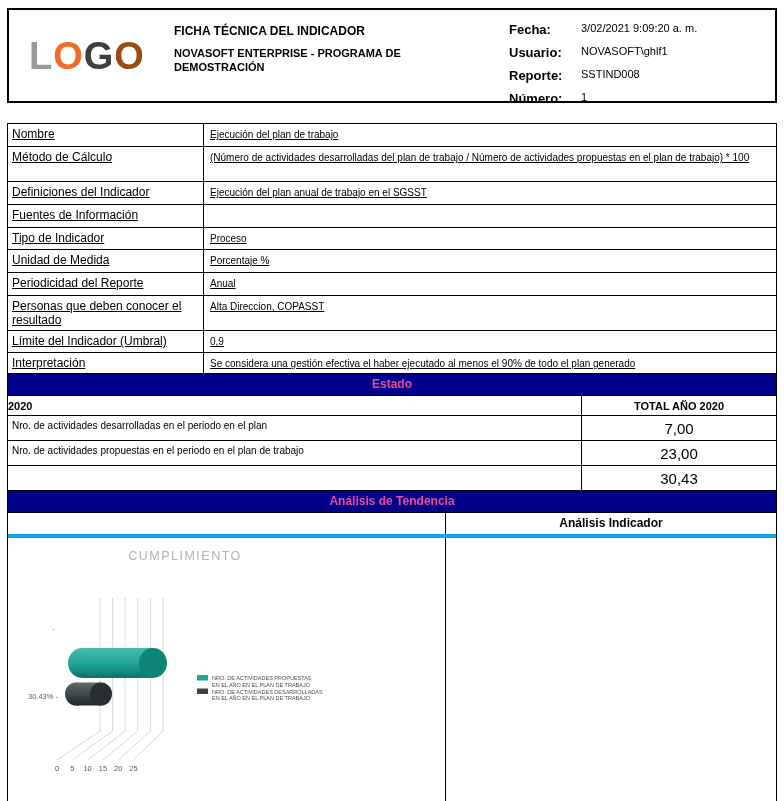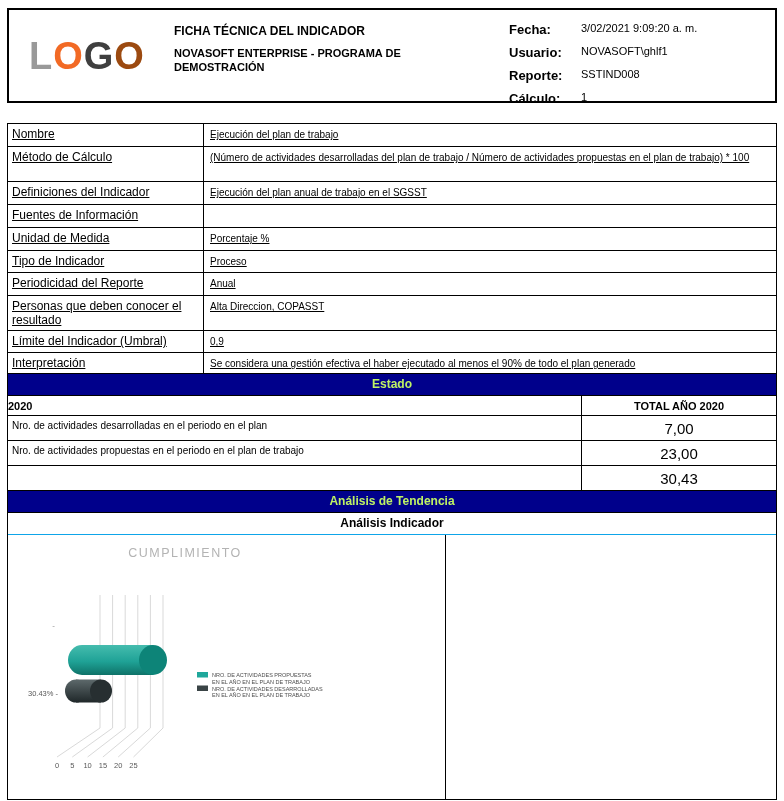--- a/index.html
+++ b/index.html
@@ -29,33 +29,33 @@
   
   .table { position:absolute; left:7px; top:123px; width:770px; border:1px solid #000;
     background:#fff; }
   .trow { display:flex; border-bottom:1px solid #000;text-decoration:underline; }
   .tlabel { width:196px; border-right:1px solid #000; font-size:12px;
     padding:3px 6px 2px 4px; line-height:1.2; }
   .tvalue { flex:1; font-size:10px; padding:4px 8px 2px 6px; line-height:1.35; }
   .h23 { min-height:23px; } .h35 { min-height:35px; } .h22 { min-height:22px; }
   .h21 { min-height:21px; }
 
-  .section-bar { background:#00008b; color:#bef264; font-weight:bold; font-size:12px;
+  .section-bar { background:#00008b; color:#ec4899; font-weight:bold; font-size:12px;
     text-align:center; padding:3px 0 4px 0; border-bottom:1px solid #000; }
 
   .year-row { display:flex; border-bottom:1px solid #000; font-weight:bold; }
   .year-cell { flex:1; font-size:11px; padding:4px 0 3px; }
   .total-cell { width:195px; border-left:1px solid #000; text-align:center;
     font-size:11px; padding:4px 4px 3px; }
   .erow { display:flex; border-bottom:1px solid #000;justify-content:space-between; }
   .elabel { flex:1; font-size:10px; padding:4px 0 3px 4px; }
   .evalue { width:195px; border-left:1px solid #000; text-align:center; font-size:15px;
     padding:4px 0 3px; }
 
-  .ai-row { display:flex; border-bottom:1px solid #0ea5e9;flex-direction:column; }
+  .ai-row { display:flex; border-bottom:4px solid #0ea5e9; }
   .ai-left { width:438px; border-right:1px solid #000; }
   .ai-right { flex:1; text-align:center; font-weight:bold; font-size:12px; padding:3px 0 4px; }
   .chart-row { display:flex; }
   .chart-cell { width:438px; border-right:1px solid #000; height:264px; }
   .analysis-cell { flex:1; }
 </style>
 </head>
 <body>
 
 <div class="page">
@@ -78,21 +78,21 @@
       </div>
       <div class="meta-row">
         <div class="meta-label">Usuario:</div>
         <div class="meta-value">NOVASOFT\ghlf1</div>
       </div>
       <div class="meta-row">
         <div class="meta-label">Reporte:</div>
         <div class="meta-value">SSTIND008</div>
       </div>
       <div class="meta-row">
-        <div class="meta-label">Cálculo:</div>
+        <div class="meta-label">Número:</div>
         <div class="meta-value">1</div>
       </div>
     </div>
   </div>
 
   <div class="table">
 
     <div class="trow h23">
       <div class="tlabel">Nombre</div>
       <div class="tvalue">Ejecución del plan de trabajo</div>
@@ -101,27 +101,27 @@
       <div class="tlabel">Método de Cálculo</div>
       <div class="tvalue">(Número de actividades desarrolladas del plan de trabajo / Número de actividades propuestas en el plan de trabajo) * 100</div>
     </div>
     <div class="trow h23">
       <div class="tlabel">Definiciones del Indicador</div>
       <div class="tvalue">Ejecución del plan anual de trabajo en el SGSST</div>
     </div>
     <div class="trow h23">
       <div class="tlabel">Fuentes de Información</div>
     </div>
-    <div class="trow h23">
-      <div class="tlabel">Unidad de Medida</div>
-      <div class="tvalue">Porcentaje %</div>
-    </div>
     <div class="trow h22">
       <div class="tlabel">Tipo de Indicador</div>
       <div class="tvalue">Proceso</div>
+    </div>
+    <div class="trow h23">
+      <div class="tlabel">Unidad de Medida</div>
+      <div class="tvalue">Porcentaje %</div>
     </div>
     <div class="trow h23">
       <div class="tlabel">Periodicidad del Reporte</div>
       <div class="tvalue">Anual</div>
     </div>
     <div class="trow h35">
       <div class="tlabel">Personas que deben conocer el resultado</div>
       <div class="tvalue">Alta Direccion, COPASST</div>
     </div>
     <div class="trow h22">

